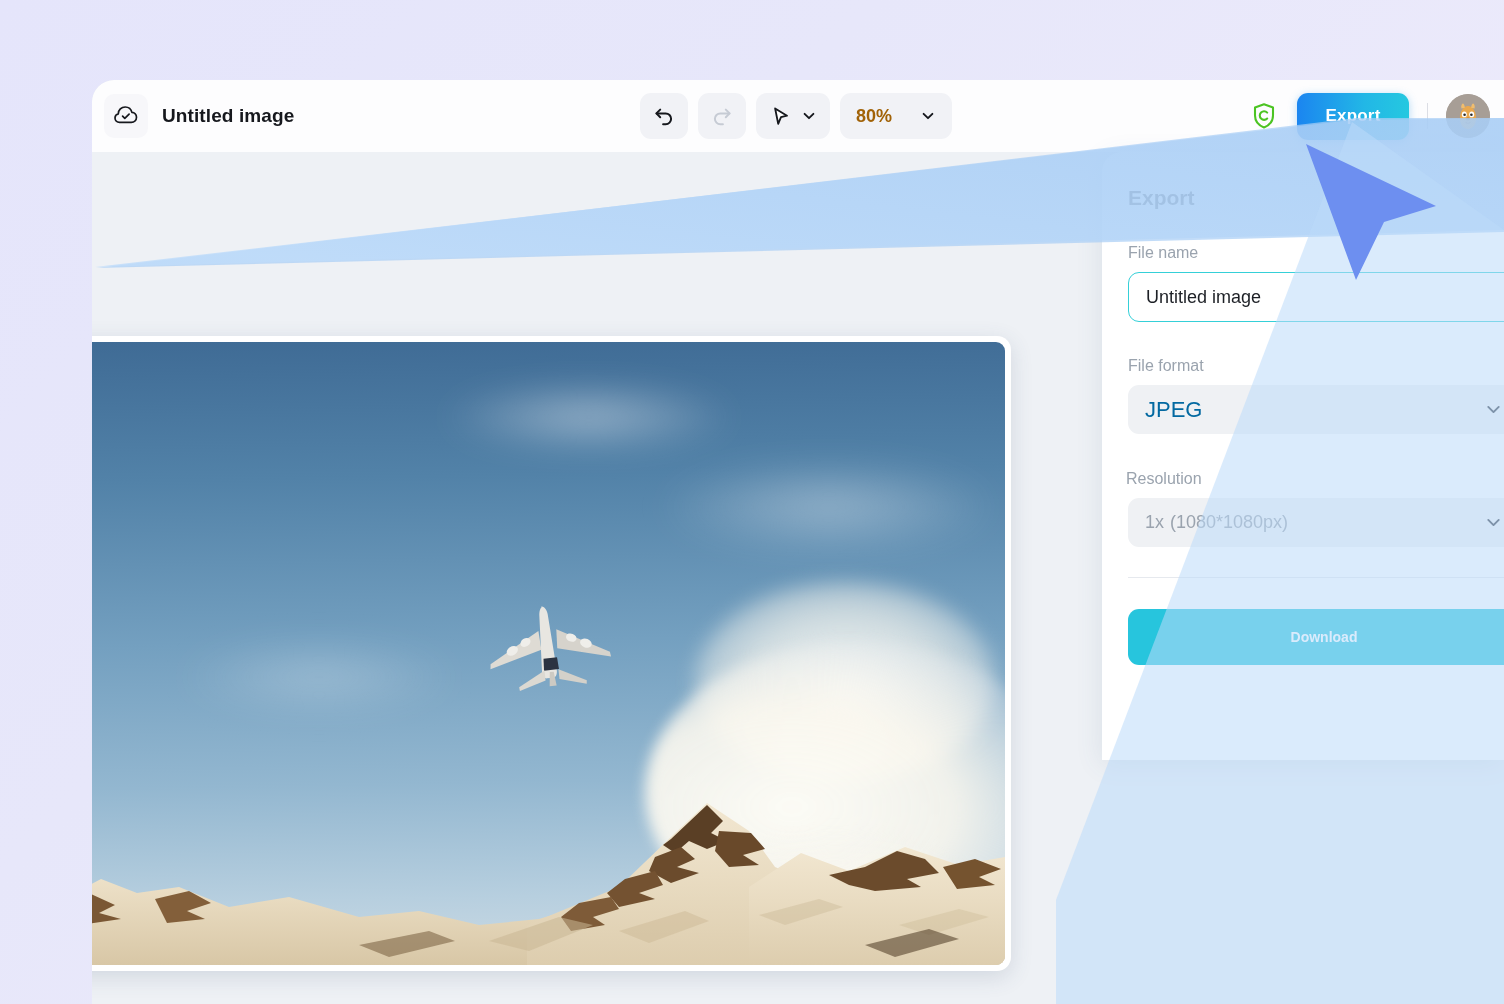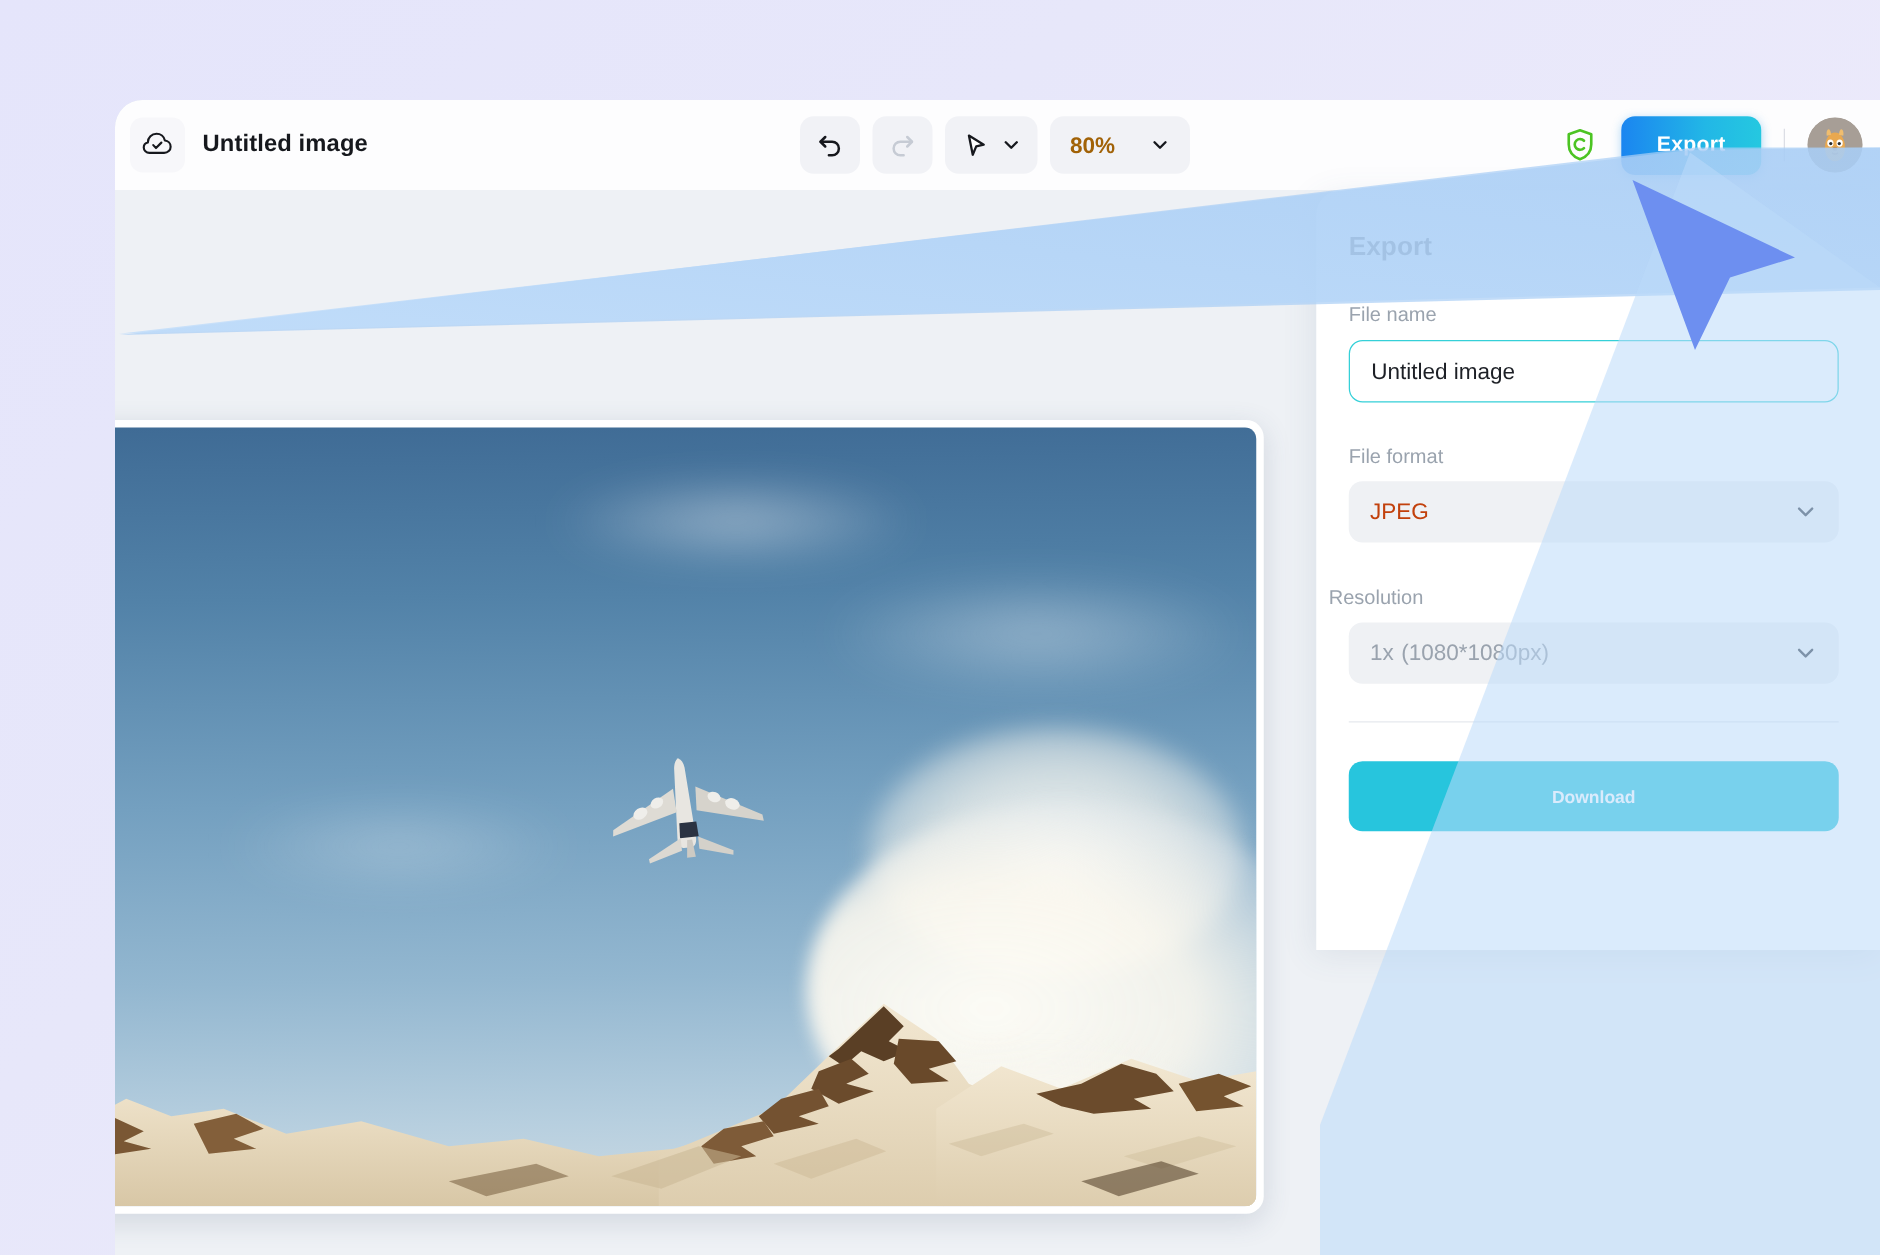--- a/index.html
+++ b/index.html
@@ -112,21 +112,21 @@
   }
 
   
   #airplane{ position:absolute; left:420px; top:258px; }
 
   
   #mountains{ position:absolute; left:0; bottom:0; width:100%; height:190px; }
 
   
   #export-panel{
-    position:absolute; right:0; top:0; width:451px; height:608px;
+    position:absolute; right:0; top:0; width:402px; height:608px;
     background:#ffffff; border-top-left-radius:20px;
     box-shadow:-2px 4px 26px rgba(70,95,130,.10);
   }
   #export-heading{
     position:absolute; left:26px; top:34px;
     font-size:21px; font-weight:700; color:#16181d;
   }
   .field-label{
     font-size:16px; color:#9aa3ae; font-weight:400;
   }
@@ -137,22 +137,22 @@
     font-size:18px; color:#1d2026; padding:0 17px; outline:none;
     font-family:"Liberation Sans", sans-serif;
   }
   #lbl-fileformat{ position:absolute; left:26px; top:205px; }
   #format-select{
     position:absolute; left:26px; top:233px; width:392px; height:49px;
     background:#eff1f4; border-radius:11px; cursor:pointer;
     display:flex; align-items:center; justify-content:space-between;
     padding:0 17px;
   }
-  #format-value{ font-size:18px; color:#c2410c; }
-  #lbl-resolution{ position:absolute; left:10px; top:318px; }
+  #format-value{ font-size:22px; color:#0369a1; }
+  #lbl-resolution{ position:absolute; left:24px; top:318px; }
   #resolution-select{
     position:absolute; left:26px; top:346px; width:392px; height:49px;
     background:#eff1f4; border-radius:11px; cursor:pointer;
     display:flex; align-items:center; justify-content:space-between;
     padding:0 17px;
     gap:23px;
   }
   #resolution-value{ font-size:18px; color:#1d2026; font-weight:700; }
   #resolution-value span{ color:#9aa3ae; font-weight:400; }
   #panel-divider{

